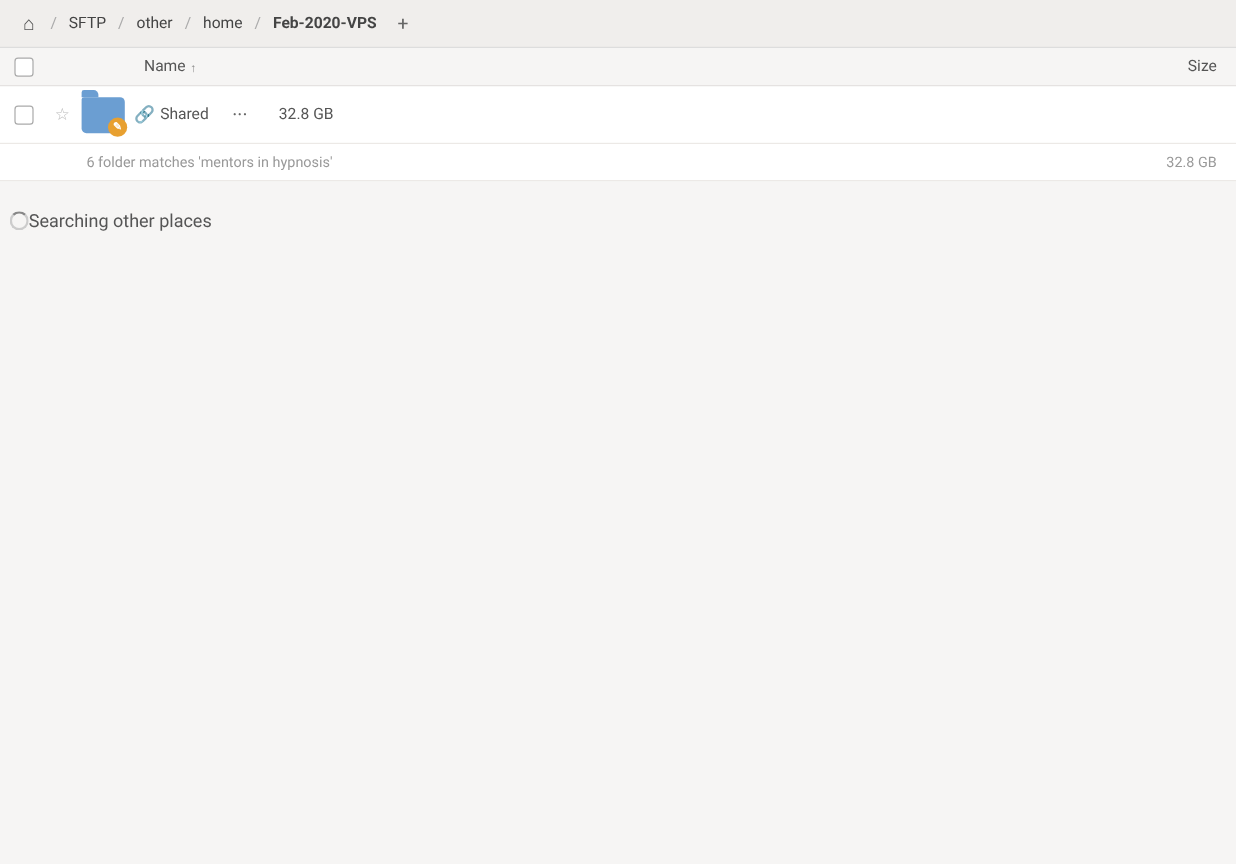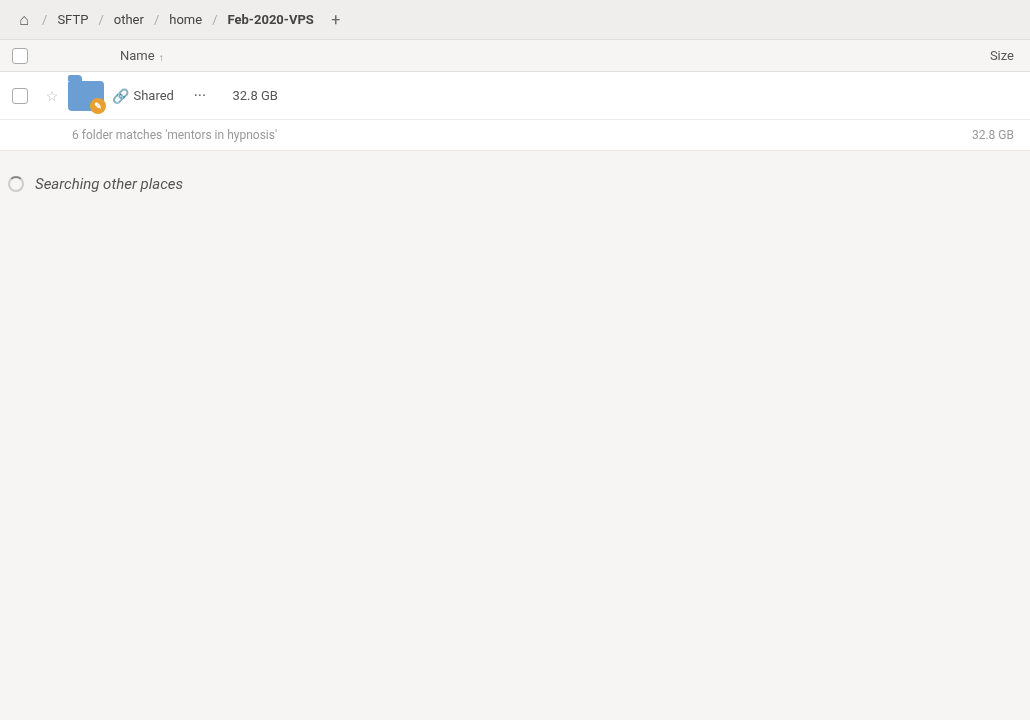--- a/index.html
+++ b/index.html
@@ -239,25 +239,24 @@
       float: right;
       padding-right: 8px;
       font-size: 12px;
       color: #999;
     }
 
     
     .searching-other {
       display: flex;
       align-items: center;
-      gap: 11px;
+      gap: 0;
       padding: 24px 8px 8px 8px;
       font-size: 15px;
       color: #555;
-      font-style: italic;
     }
 
     .spinner {
       width: 16px;
       height: 16px;
       border: 2px solid #ccc;
       border-top-color: #888;
       border-radius: 50%;
       animation: spin 0.8s linear infinite;
       display: inline-block;

